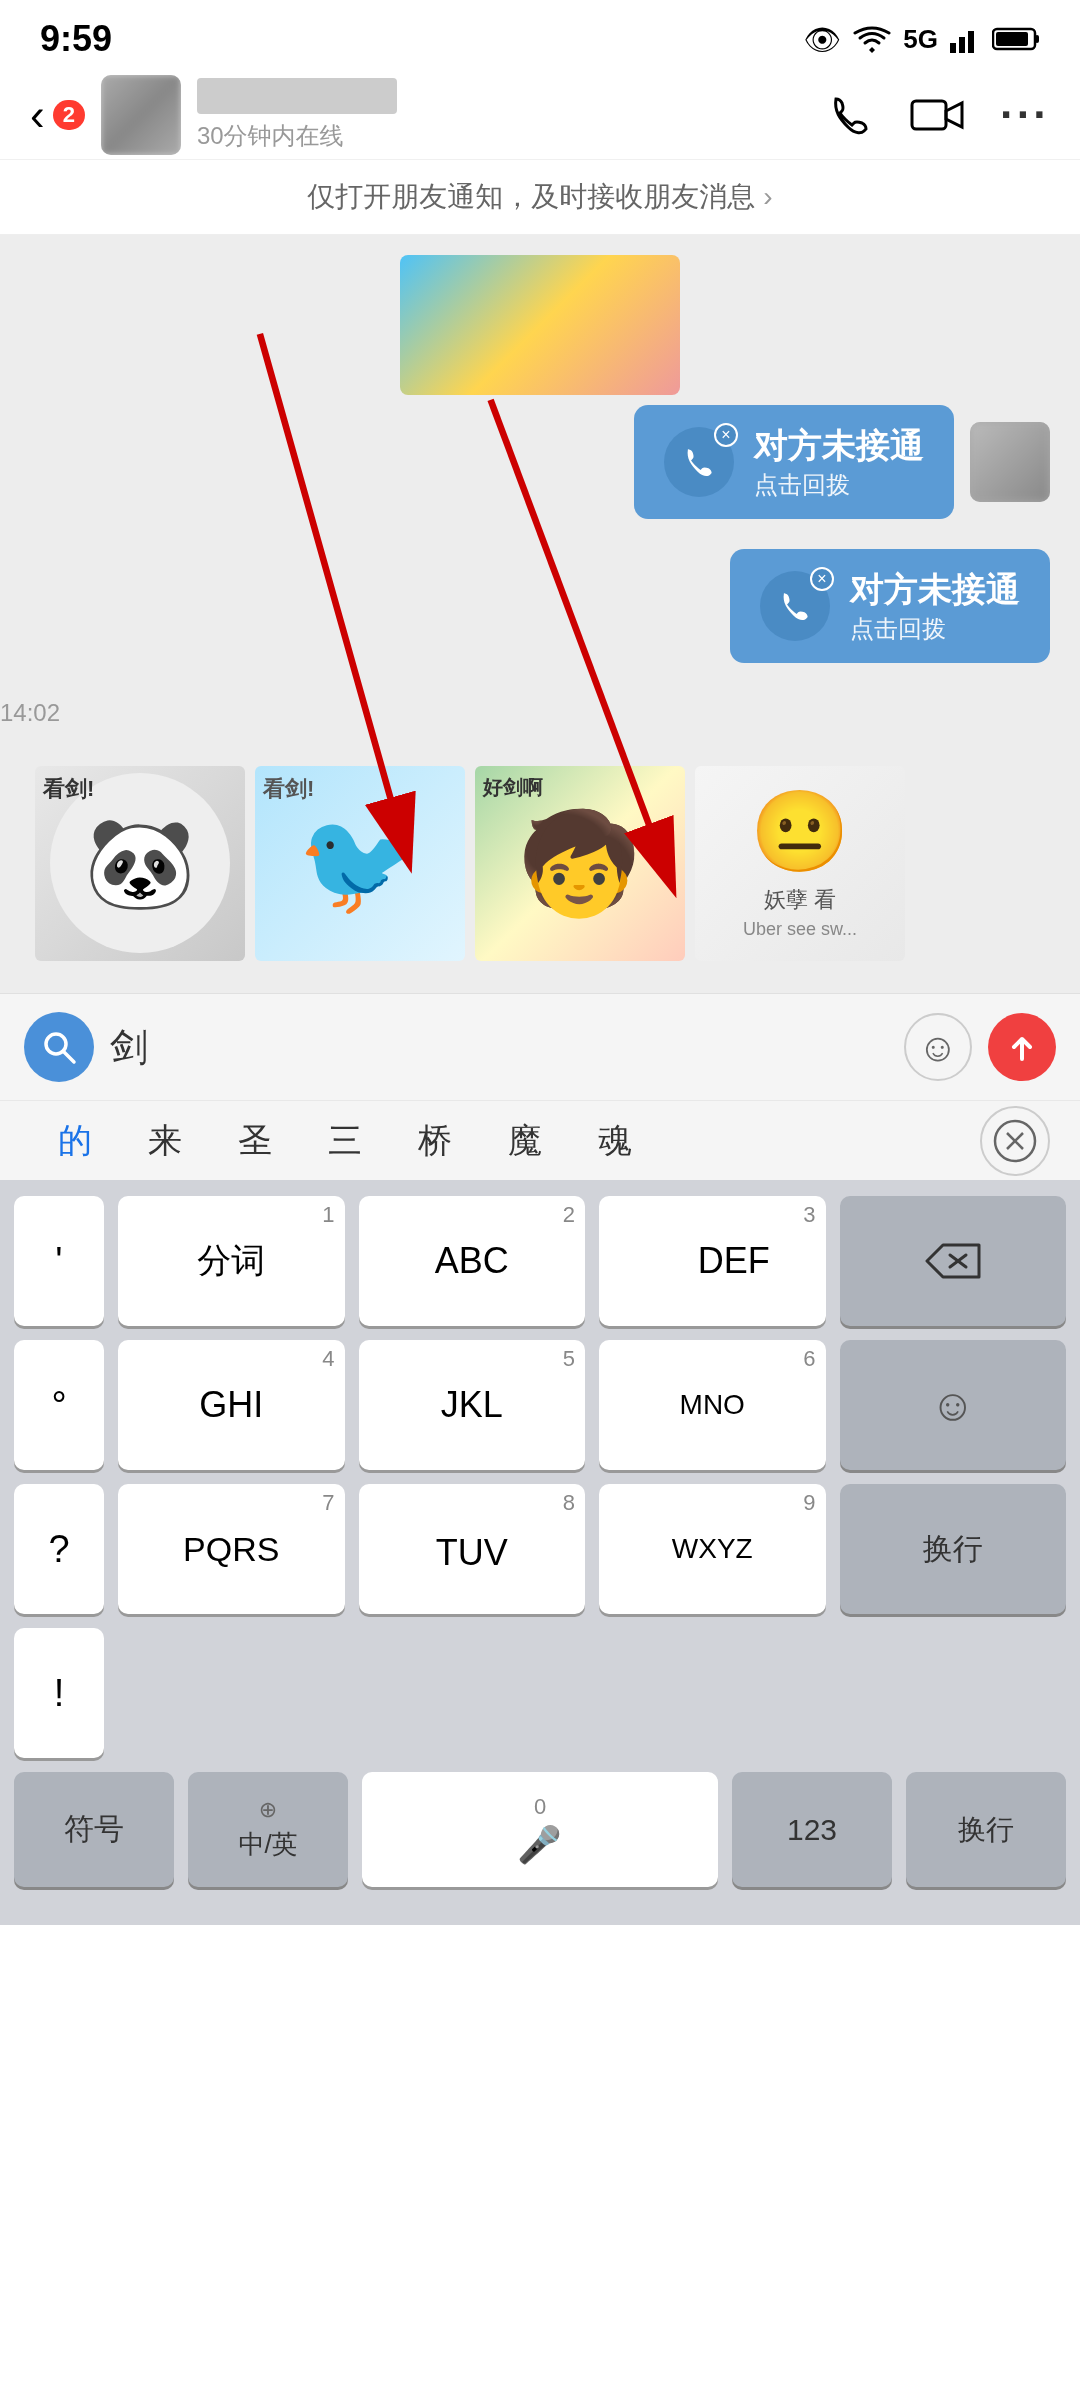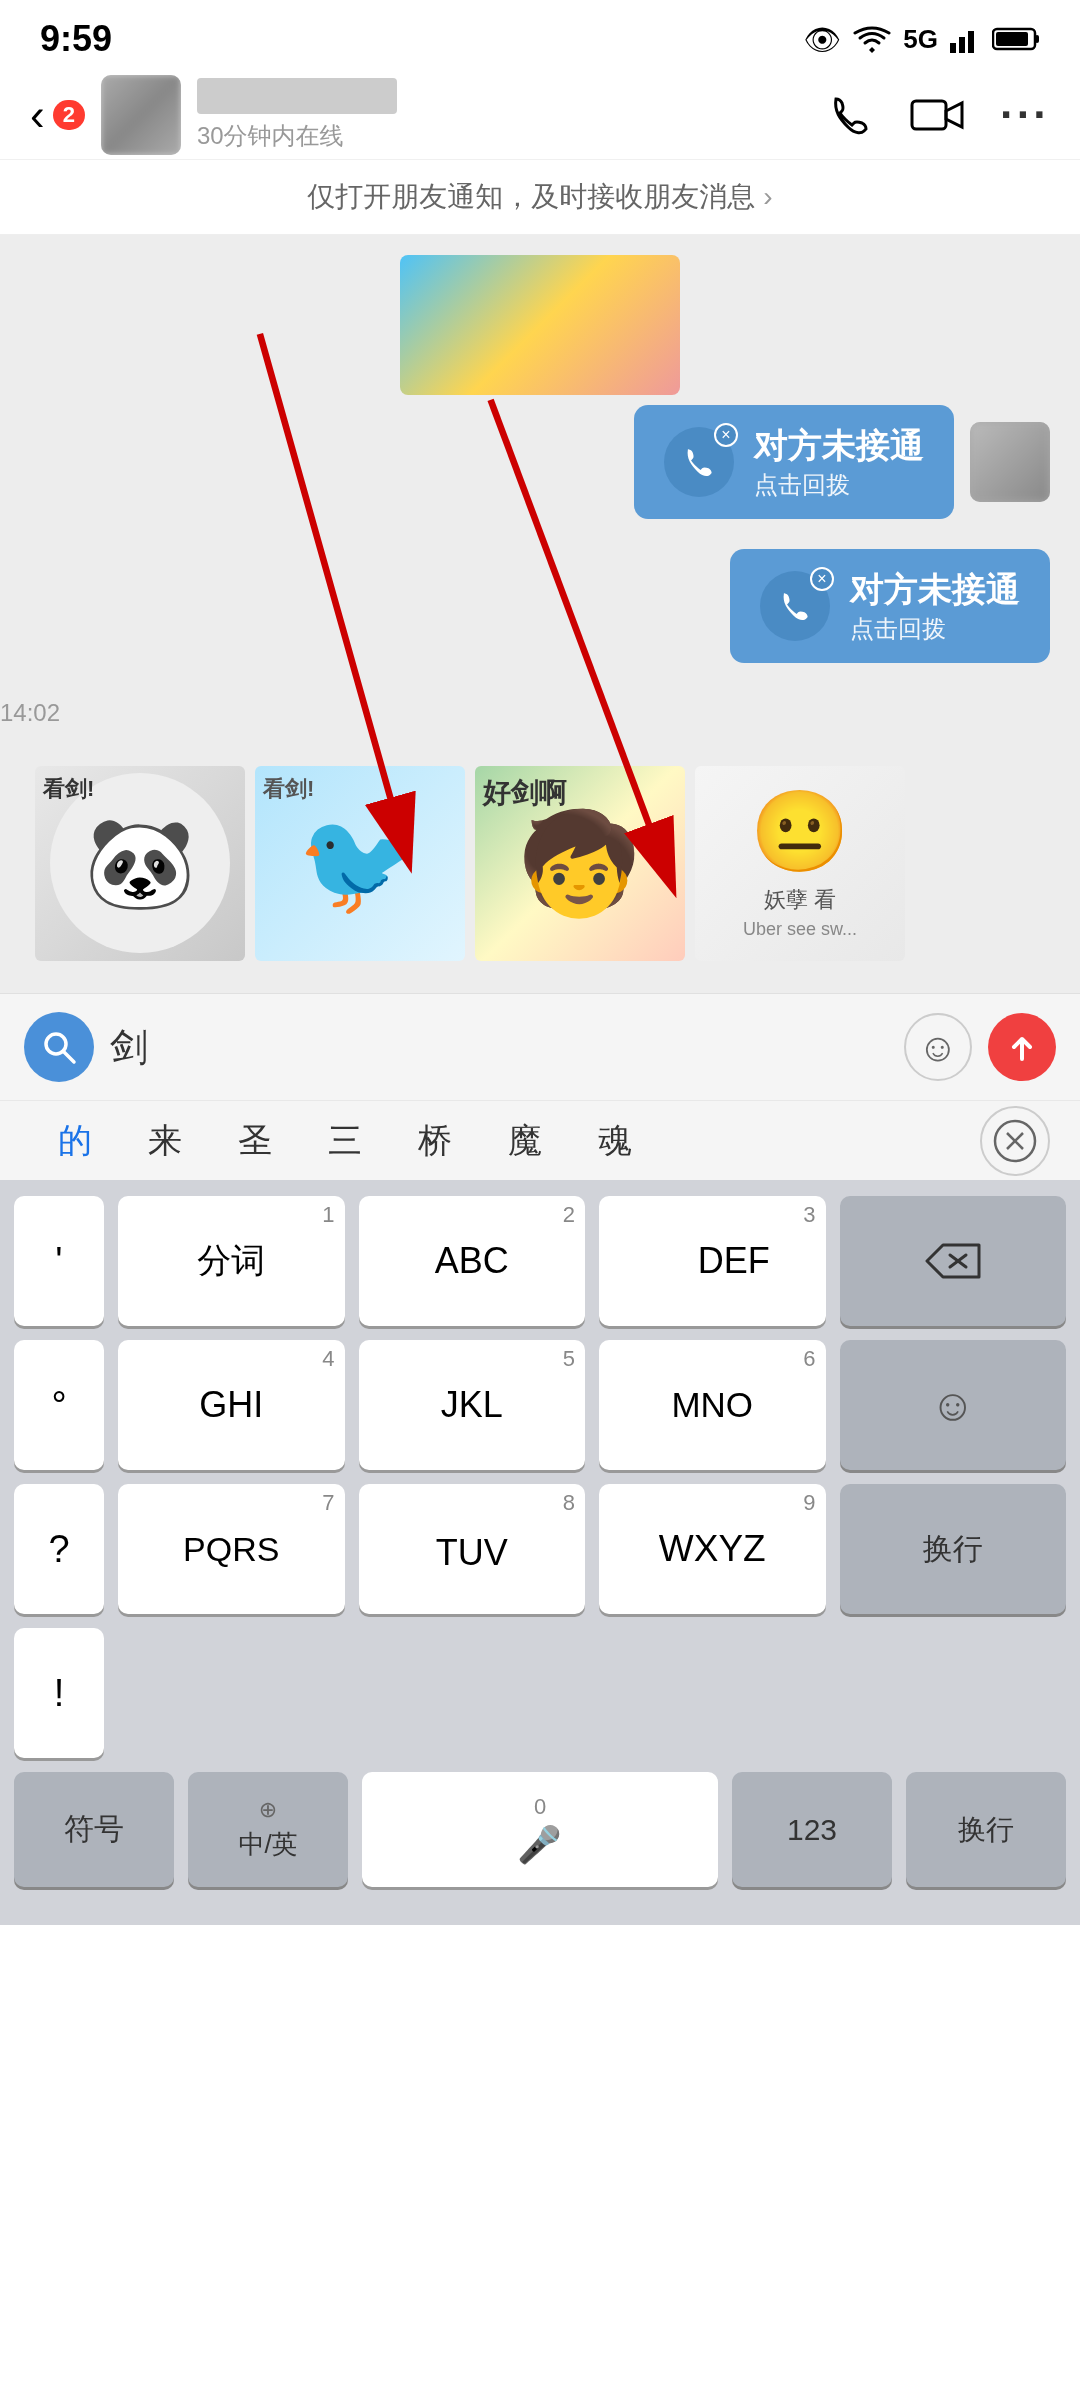--- a/index.html
+++ b/index.html
@@ -469,21 +469,21 @@
     <div class="sticker-item">
       <div style="width:210px;height:195px;background:linear-gradient(135deg,#b3e5fc,#e1f5fe);border-radius:6px;display:flex;align-items:center;justify-content:center;position:relative;overflow:hidden;">
         <div style="font-size:100px;">🐦</div>
         <div style="position:absolute;top:8px;left:8px;font-size:22px;color:#555;font-weight:bold;">看剑!</div>
       </div>
     </div>
 
     <div class="sticker-item">
       <div style="width:210px;height:195px;background:linear-gradient(135deg,#a5d6a7,#fff9c4,#ffccbc);border-radius:6px;display:flex;align-items:center;justify-content:center;position:relative;overflow:hidden;">
         <div style="font-size:100px;">🧒</div>
-        <div style="position:absolute;top:8px;left:8px;font-size:28px;color:#333;font-weight:bold;">好剑啊</div>
+        <div style="position:absolute;top:8px;left:8px;font-size:20px;color:#333;font-weight:bold;">好剑啊</div>
       </div>
     </div>
 
     <div class="sticker-item">
       <div style="width:210px;height:195px;background:linear-gradient(135deg,#f5f5f5,#e8e8e8);border-radius:6px;display:flex;flex-direction:column;align-items:center;justify-content:center;position:relative;overflow:hidden;padding:10px;">
         <div style="font-size:80px;">😐</div>
         <div style="font-size:22px;color:#555;text-align:center;margin-top:6px;">妖孽 看<br><span style="font-size:18px;color:#888;">Uber see sw...</span></div>
       </div>
     </div>
   </div>
@@ -580,40 +580,40 @@
         <div class="key" style="flex:1;height:130px;box-shadow:0 3px 0 #999;border-radius:10px;display:flex;flex-direction:column;align-items:center;justify-content:center;position:relative;">
           <span style="position:absolute;top:6px;right:10px;font-size:22px;color:#888;">4</span>
           <span style="font-size:36px;color:#000;">GHI</span>
         </div>
         <div class="key" style="flex:1;height:130px;box-shadow:0 3px 0 #999;border-radius:10px;display:flex;flex-direction:column;align-items:center;justify-content:center;position:relative;">
           <span style="position:absolute;top:6px;right:10px;font-size:22px;color:#888;">5</span>
           <span style="font-size:36px;color:#000;">JKL</span>
         </div>
         <div class="key" style="flex:1;height:130px;box-shadow:0 3px 0 #999;border-radius:10px;display:flex;flex-direction:column;align-items:center;justify-content:center;position:relative;">
           <span style="position:absolute;top:6px;right:10px;font-size:22px;color:#888;">6</span>
-          <span style="font-size:35px;color:#000;">MNO</span>
+          <span style="font-size:28px;color:#000;">MNO</span>
         </div>
 
         <div class="key key-dark" style="flex:1;height:130px;box-shadow:0 3px 0 #888;border-radius:10px;display:flex;align-items:center;justify-content:center;font-size:44px;color:#555;">
           ☺
         </div>
       </div>
 
       <div style="display:flex;gap:14px;">
         <div class="key" style="flex:1;height:130px;box-shadow:0 3px 0 #999;border-radius:10px;display:flex;flex-direction:column;align-items:center;justify-content:center;position:relative;">
           <span style="position:absolute;top:6px;right:10px;font-size:22px;color:#888;">7</span>
           <span style="font-size:34px;color:#000;">PQRS</span>
         </div>
         <div class="key" style="flex:1;height:130px;box-shadow:0 3px 0 #999;border-radius:10px;display:flex;flex-direction:column;align-items:center;justify-content:center;position:relative;">
           <span style="position:absolute;top:6px;right:10px;font-size:22px;color:#888;">8</span>
           <span style="font-size:36px;color:#000;margin-top:8px;">TUV</span>
         </div>
         <div class="key" style="flex:1;height:130px;box-shadow:0 3px 0 #999;border-radius:10px;display:flex;flex-direction:column;align-items:center;justify-content:center;position:relative;">
           <span style="position:absolute;top:6px;right:10px;font-size:22px;color:#888;">9</span>
-          <span style="font-size:37px;color:#000;">WXYZ</span>
+          <span style="font-size:28px;color:#000;">WXYZ</span>
         </div>
 
         <div class="key key-dark" style="flex:1;height:130px;box-shadow:0 3px 0 #888;border-radius:10px;display:flex;align-items:center;justify-content:center;">
           <span style="font-size:30px;color:#333;">换行</span>
         </div>
       </div>
     </div>
   </div>
 
   <div style="display:flex;gap:14px;padding:0 14px;">

